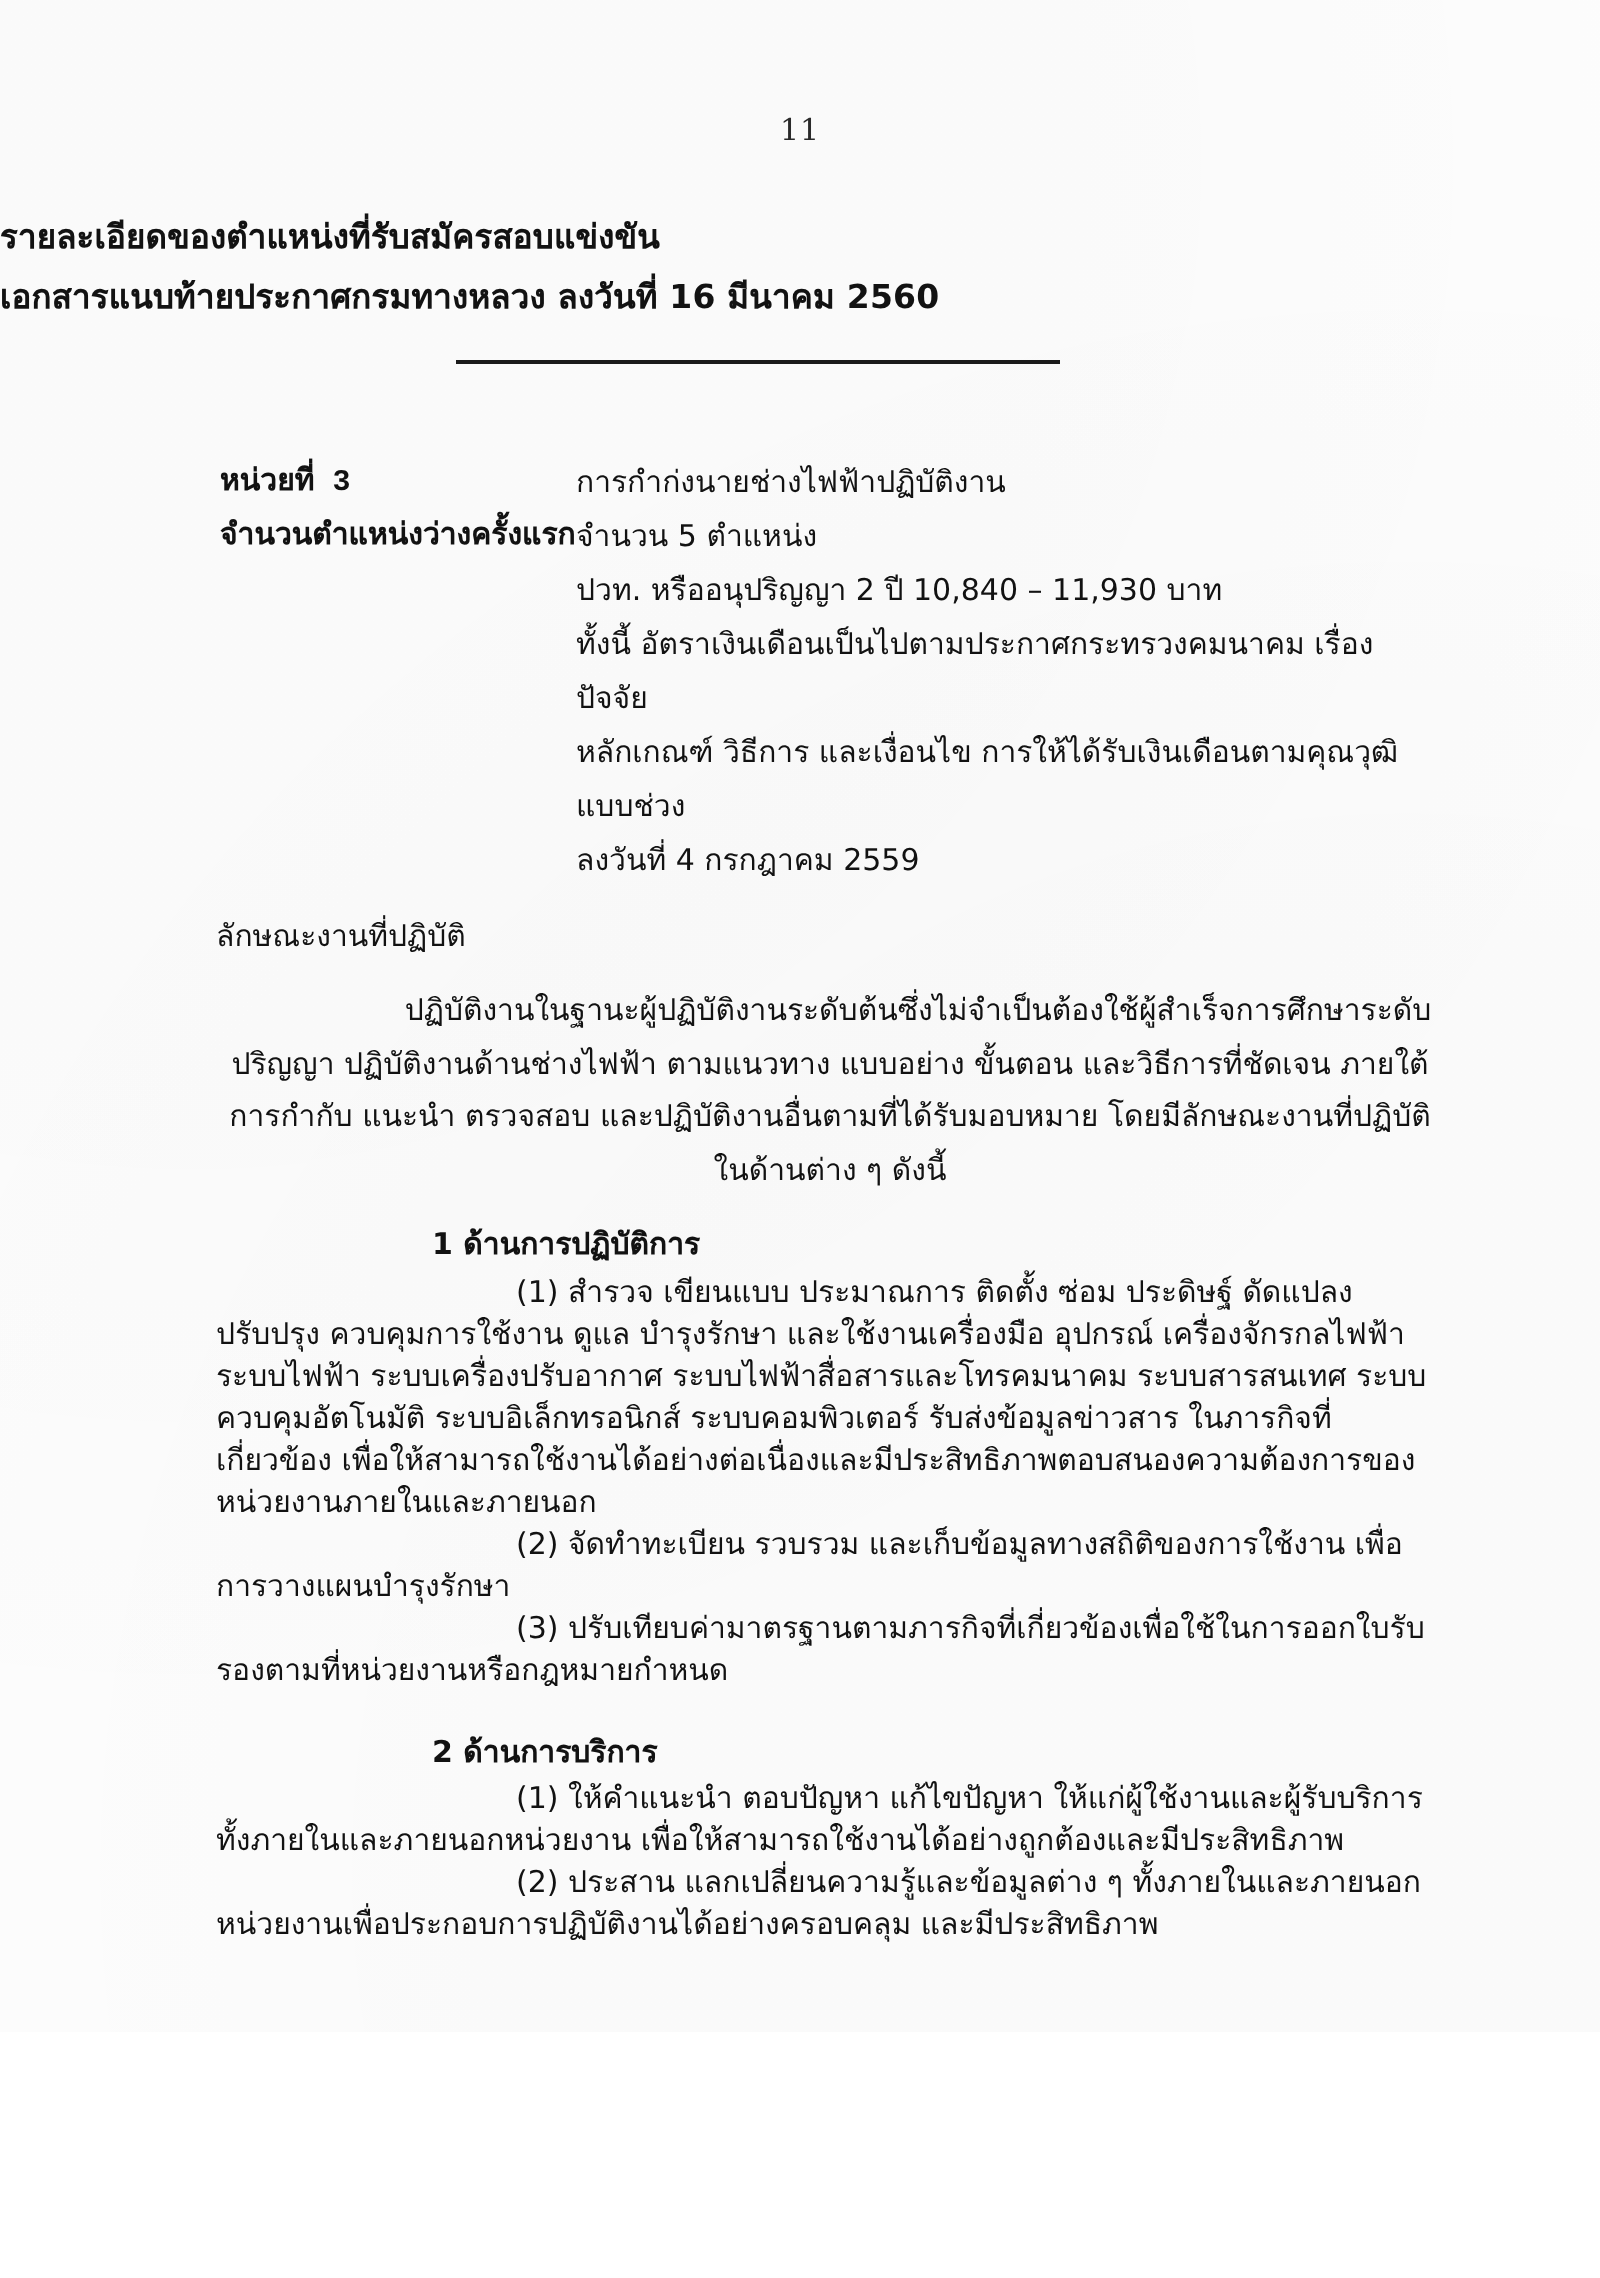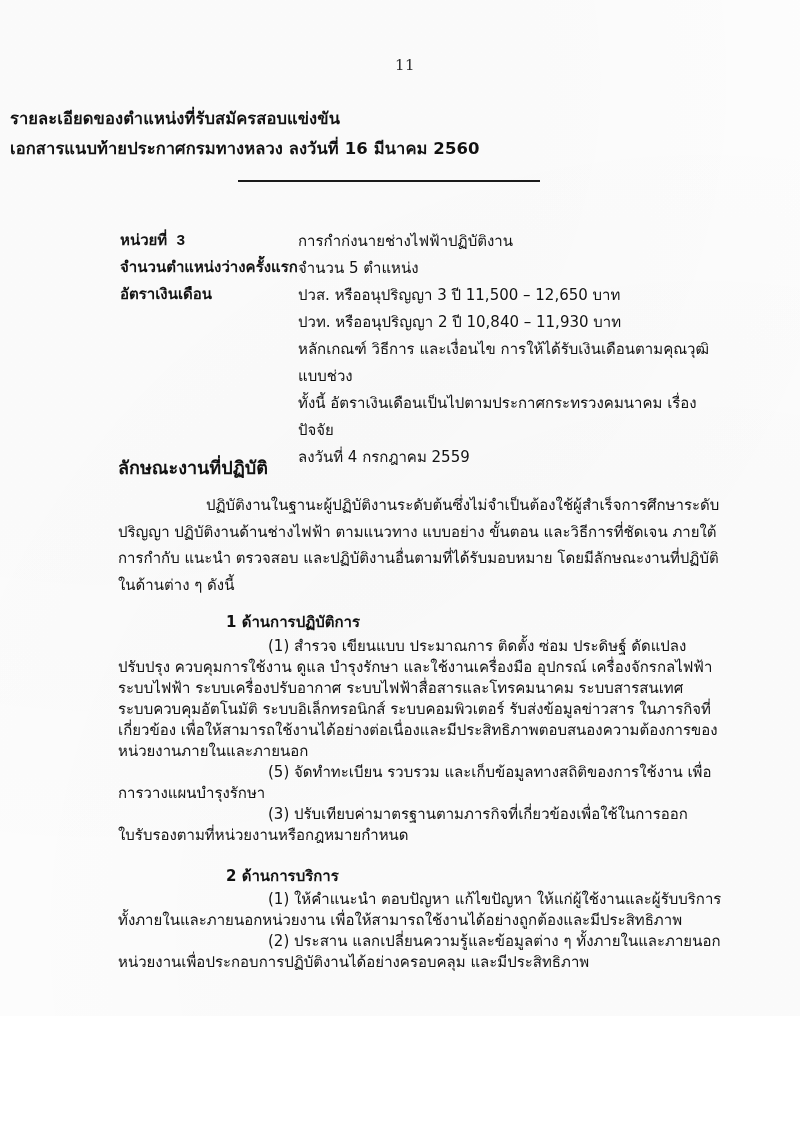--- a/index.html
+++ b/index.html
@@ -13,21 +13,20 @@
   }
   .page {
     position: relative;
     width: 800px;
     height: 1016px;
     margin: 0 auto;
     background: #fdfdfd;
     box-sizing: border-box;
     overflow: hidden;
     color: #121212;
-    padding-left: 10px;
   }
   
   .page::before {
     content: "";
     position: absolute;
     inset: 0;
     background:
       radial-gradient(circle at 12% 8%, rgba(0,0,0,0.012) 0 38%, rgba(0,0,0,0) 70%),
       radial-gradient(circle at 88% 92%, rgba(0,0,0,0.010) 0 40%, rgba(0,0,0,0) 72%);
     pointer-events: none;
@@ -100,35 +99,35 @@
   }
   .meta-cont {
     margin-left: 178px;
     font-size: 15px;
     line-height: 27px;
     color: #121212;
   }
 
   
   .section-heading {
-    font-size: 18px;
-    font-weight: bold;
+    font-size: 15px;
+    font-weight: normal;
     line-height: 26px;
   }
   .body-block {
     position: absolute;
     top: 455px;
     left: 108px;
     right: 78px;
   }
   .para {
     font-size: 15px;
     line-height: 26.5px;
     color: #121212;
-    text-align: left;
+    text-align: center;
   }
   .para.indent-first {
     text-indent: 88px;
   }
   .sub-heading {
     font-size: 15px;
     font-weight: bold;
     line-height: 26.5px;
     margin-left: 108px;
   }
@@ -168,39 +167,35 @@
 
     <div class="meta">
       <div class="meta-row">
         <div class="meta-label">หน่วยที่ 3</div>
         <div class="meta-value">การกำก่งนายช่างไฟฟ้าปฏิบัติงาน</div>
       </div>
       <div class="meta-row">
         <div class="meta-label">จำนวนตำแหน่งว่างครั้งแรก</div>
         <div class="meta-value">จำนวน 5 ตำแหน่ง</div>
       </div>
-      <div class="meta-row">
-        <div class="meta-label">อัตราเงินเดือน</div>
-        <div class="meta-value">ปวส. หรืออนุปริญญา 3 ปี  11,500 – 12,650 บาท</div>
-      </div>
       <div class="meta-cont">ปวท. หรืออนุปริญญา 2 ปี  10,840 – 11,930 บาท</div>
+      <div class="meta-cont">ทั้งนี้ อัตราเงินเดือนเป็นไปตามประกาศกระทรวงคมนาคม  เรื่อง ปัจจัย</div>
       <div class="meta-cont">หลักเกณฑ์ วิธีการ และเงื่อนไข การให้ได้รับเงินเดือนตามคุณวุฒิแบบช่วง</div>
-      <div class="meta-cont">ทั้งนี้ อัตราเงินเดือนเป็นไปตามประกาศกระทรวงคมนาคม  เรื่อง ปัจจัย</div>
       <div class="meta-cont">ลงวันที่ 4 กรกฎาคม 2559</div>
     </div>
 
     <div class="body-block">
       <div class="section-heading">ลักษณะงานที่ปฏิบัติ</div>
       <div class="spacer-sm"></div>
       <div class="para indent-first">ปฏิบัติงานในฐานะผู้ปฏิบัติงานระดับต้นซึ่งไม่จำเป็นต้องใช้ผู้สำเร็จการศึกษาระดับปริญญา ปฏิบัติงานด้านช่างไฟฟ้า ตามแนวทาง แบบอย่าง ขั้นตอน และวิธีการที่ชัดเจน ภายใต้การกำกับ แนะนำ ตรวจสอบ  และปฏิบัติงานอื่นตามที่ได้รับมอบหมาย โดยมีลักษณะงานที่ปฏิบัติในด้านต่าง ๆ ดังนี้</div>
 
       <div class="spacer-sm"></div>
       <div class="sub-heading">1 ด้านการปฏิบัติการ</div>
       <div class="item indent">(1) สำรวจ เขียนแบบ ประมาณการ ติดตั้ง ซ่อม ประดิษฐ์ ดัดแปลง ปรับปรุง ควบคุมการใช้งาน ดูแล บำรุงรักษา และใช้งานเครื่องมือ อุปกรณ์ เครื่องจักรกลไฟฟ้า ระบบไฟฟ้า ระบบเครื่องปรับอากาศ ระบบไฟฟ้าสื่อสารและโทรคมนาคม ระบบสารสนเทศ ระบบควบคุมอัตโนมัติ ระบบอิเล็กทรอนิกส์ ระบบคอมพิวเตอร์ รับส่งข้อมูลข่าวสาร ในภารกิจที่เกี่ยวข้อง เพื่อให้สามารถใช้งานได้อย่างต่อเนื่องและมีประสิทธิภาพตอบสนองความต้องการของหน่วยงานภายในและภายนอก</div>
-      <div class="item indent">(5) จัดทำทะเบียน รวบรวม และเก็บข้อมูลทางสถิติของการใช้งาน เพื่อการวางแผนบำรุงรักษา</div>
+      <div class="item indent">(2) จัดทำทะเบียน รวบรวม และเก็บข้อมูลทางสถิติของการใช้งาน เพื่อการวางแผนบำรุงรักษา</div>
       <div class="item indent">(3) ปรับเทียบค่ามาตรฐานตามภารกิจที่เกี่ยวข้องเพื่อใช้ในการออกใบรับรองตามที่หน่วยงานหรือกฎหมายกำหนด</div>
 
       <div class="spacer-md"></div>
       <div class="sub-heading">2 ด้านการบริการ</div>
       <div class="item indent">(1) ให้คำแนะนำ   ตอบปัญหา แก้ไขปัญหา ให้แก่ผู้ใช้งานและผู้รับบริการ ทั้งภายในและภายนอกหน่วยงาน เพื่อให้สามารถใช้งานได้อย่างถูกต้องและมีประสิทธิภาพ</div>
       <div class="item indent">(2) ประสาน  แลกเปลี่ยนความรู้และข้อมูลต่าง ๆ ทั้งภายในและภายนอกหน่วยงานเพื่อประกอบการปฏิบัติงานได้อย่างครอบคลุม และมีประสิทธิภาพ</div>
     </div>
 
     <div class="footer-note">/คุณสมบัติ...</div>
 

